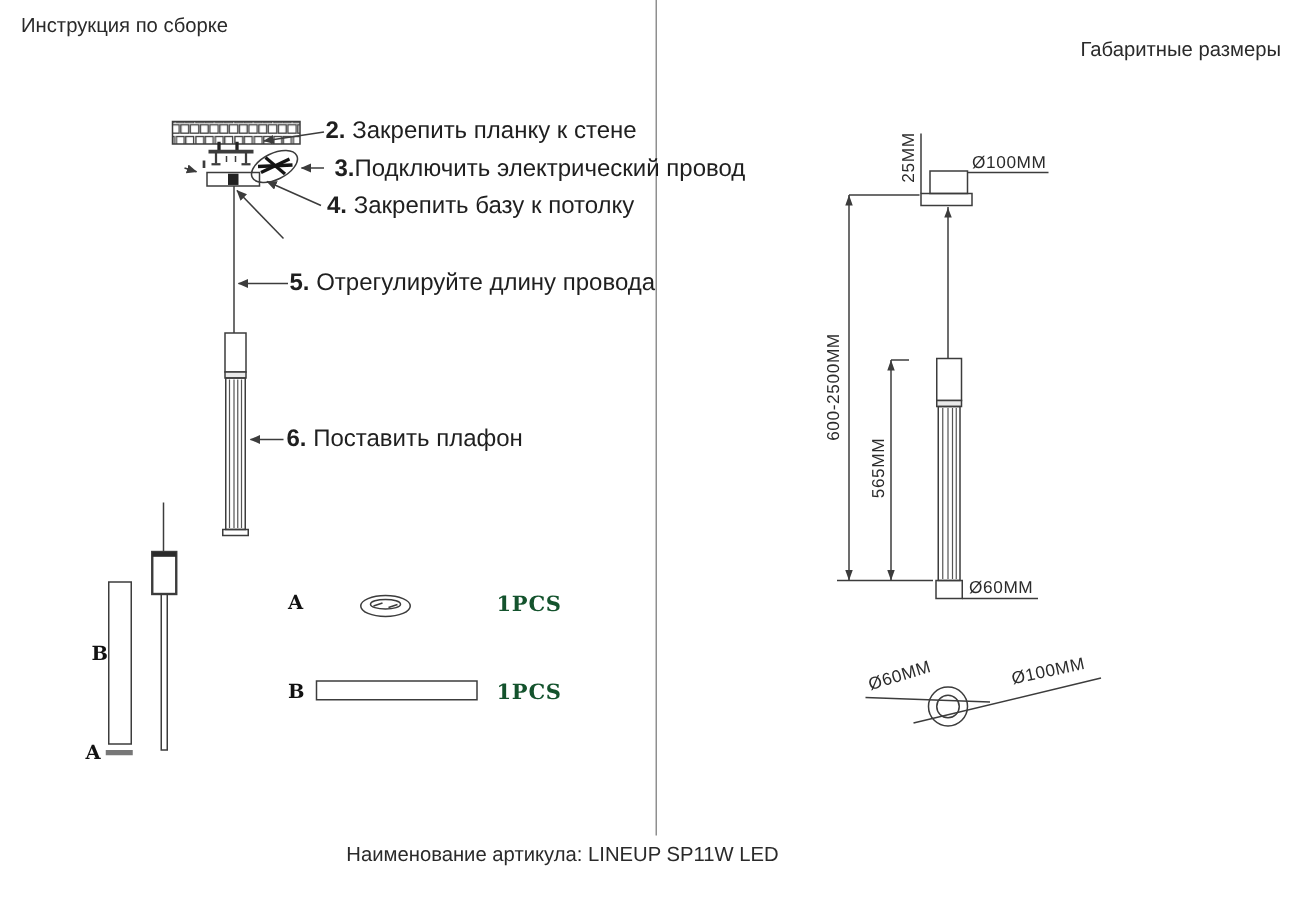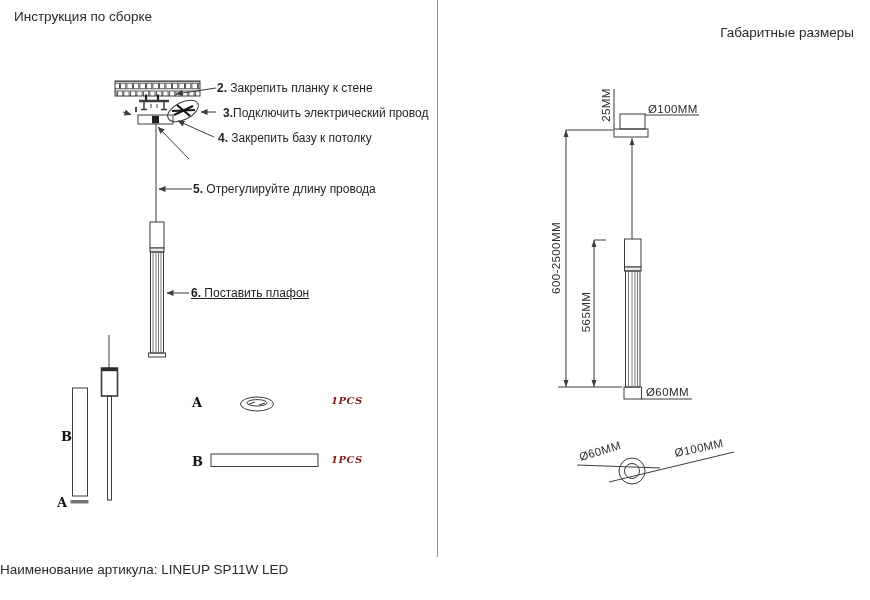--- a/index.html
+++ b/index.html
@@ -1,28 +1,28 @@
 <!DOCTYPE html>
 <html><head>
 <meta charset="utf-8">
 <style>
   html,body{margin:0;padding:0;background:#fff;}
   #page{position:relative;width:870px;height:600px;background:#ffffff;overflow:hidden;
         font-family:"Liberation Sans",sans-serif;color:#222;}
   .abs{position:absolute;}
   .panel-title{font-size:13.5px;color:#2a2a2a;white-space:nowrap;}
-  .step{font-size:12px;line-height:14px;white-space:nowrap;color:#1f1f1f;}
+  .step{font-size:16px;line-height:14px;white-space:nowrap;color:#1f1f1f;}
   .step .num{font-weight:700;}
   .step .step-text{white-space:pre;}
   .plabel{font-family:"DejaVu Serif",serif;font-weight:700;font-size:13px;color:#111;}
-  .qty{font-family:"DejaVu Serif",serif;font-weight:700;font-size:10px;letter-spacing:0.5px;color:#7f1d1d;font-style:italic;}
+  .qty{font-family:"DejaVu Serif",serif;font-weight:700;font-size:14px;letter-spacing:0.5px;color:#14532d;}
   .dim{font-size:11.5px;letter-spacing:0.4px;color:#2b2b2b;white-space:nowrap;}
   .dim.rot{transform:translate(-50%,-50%) rotate(-90deg);}
   #divider{position:absolute;left:437px;top:0;width:1px;height:557px;background:#8f8f8f;}
-  #footer-caption{position:absolute;left:0;top:562px;width:750px;
+  #footer-caption{position:absolute;left:0;top:562px;width:750px;text-align:center;
                   font-size:13.5px;color:#2a2a2a;}
   svg{position:absolute;left:0;top:0;}
 </style>
 </head>
 <body>
 
 <div id="page">
 
   <svg width="870" height="600" viewBox="0 0 870 600">
     <defs>
@@ -182,21 +182,21 @@
   </div>
   <div class="abs step" style="left:223px;top:106px;">
     <span class="num">3.</span><span class="step-text">Подключить электрический провод</span>
   </div>
   <div class="abs step" style="left:218px;top:131px;">
     <span class="num">4.</span><span class="step-text"> Закрепить базу к потолку</span>
   </div>
   <div class="abs step" style="left:193px;top:182px;text-align:right;">
     <span class="num">5.</span><span class="step-text"> Отрегулируйте длину провода</span>
   </div>
-  <div class="abs step" style="left:191px;top:286px;text-decoration:underline;">
+  <div class="abs step" style="left:191px;top:286px;">
     <span class="num">6.</span><span class="step-text"> Поставить плафон</span>
   </div>
 
   <div class="abs plabel" style="left:61px;top:429px;">B</div>
   <div class="abs plabel" style="left:57px;top:495px;">A</div>
 
   <div class="abs plabel" style="left:192px;top:395px;">A</div>
   <div class="abs qty" style="left:331px;top:395px;">1PCS</div>
   <div class="abs plabel" style="left:192px;top:454px;">B</div>
   <div class="abs qty" style="left:331px;top:454px;">1PCS</div>

